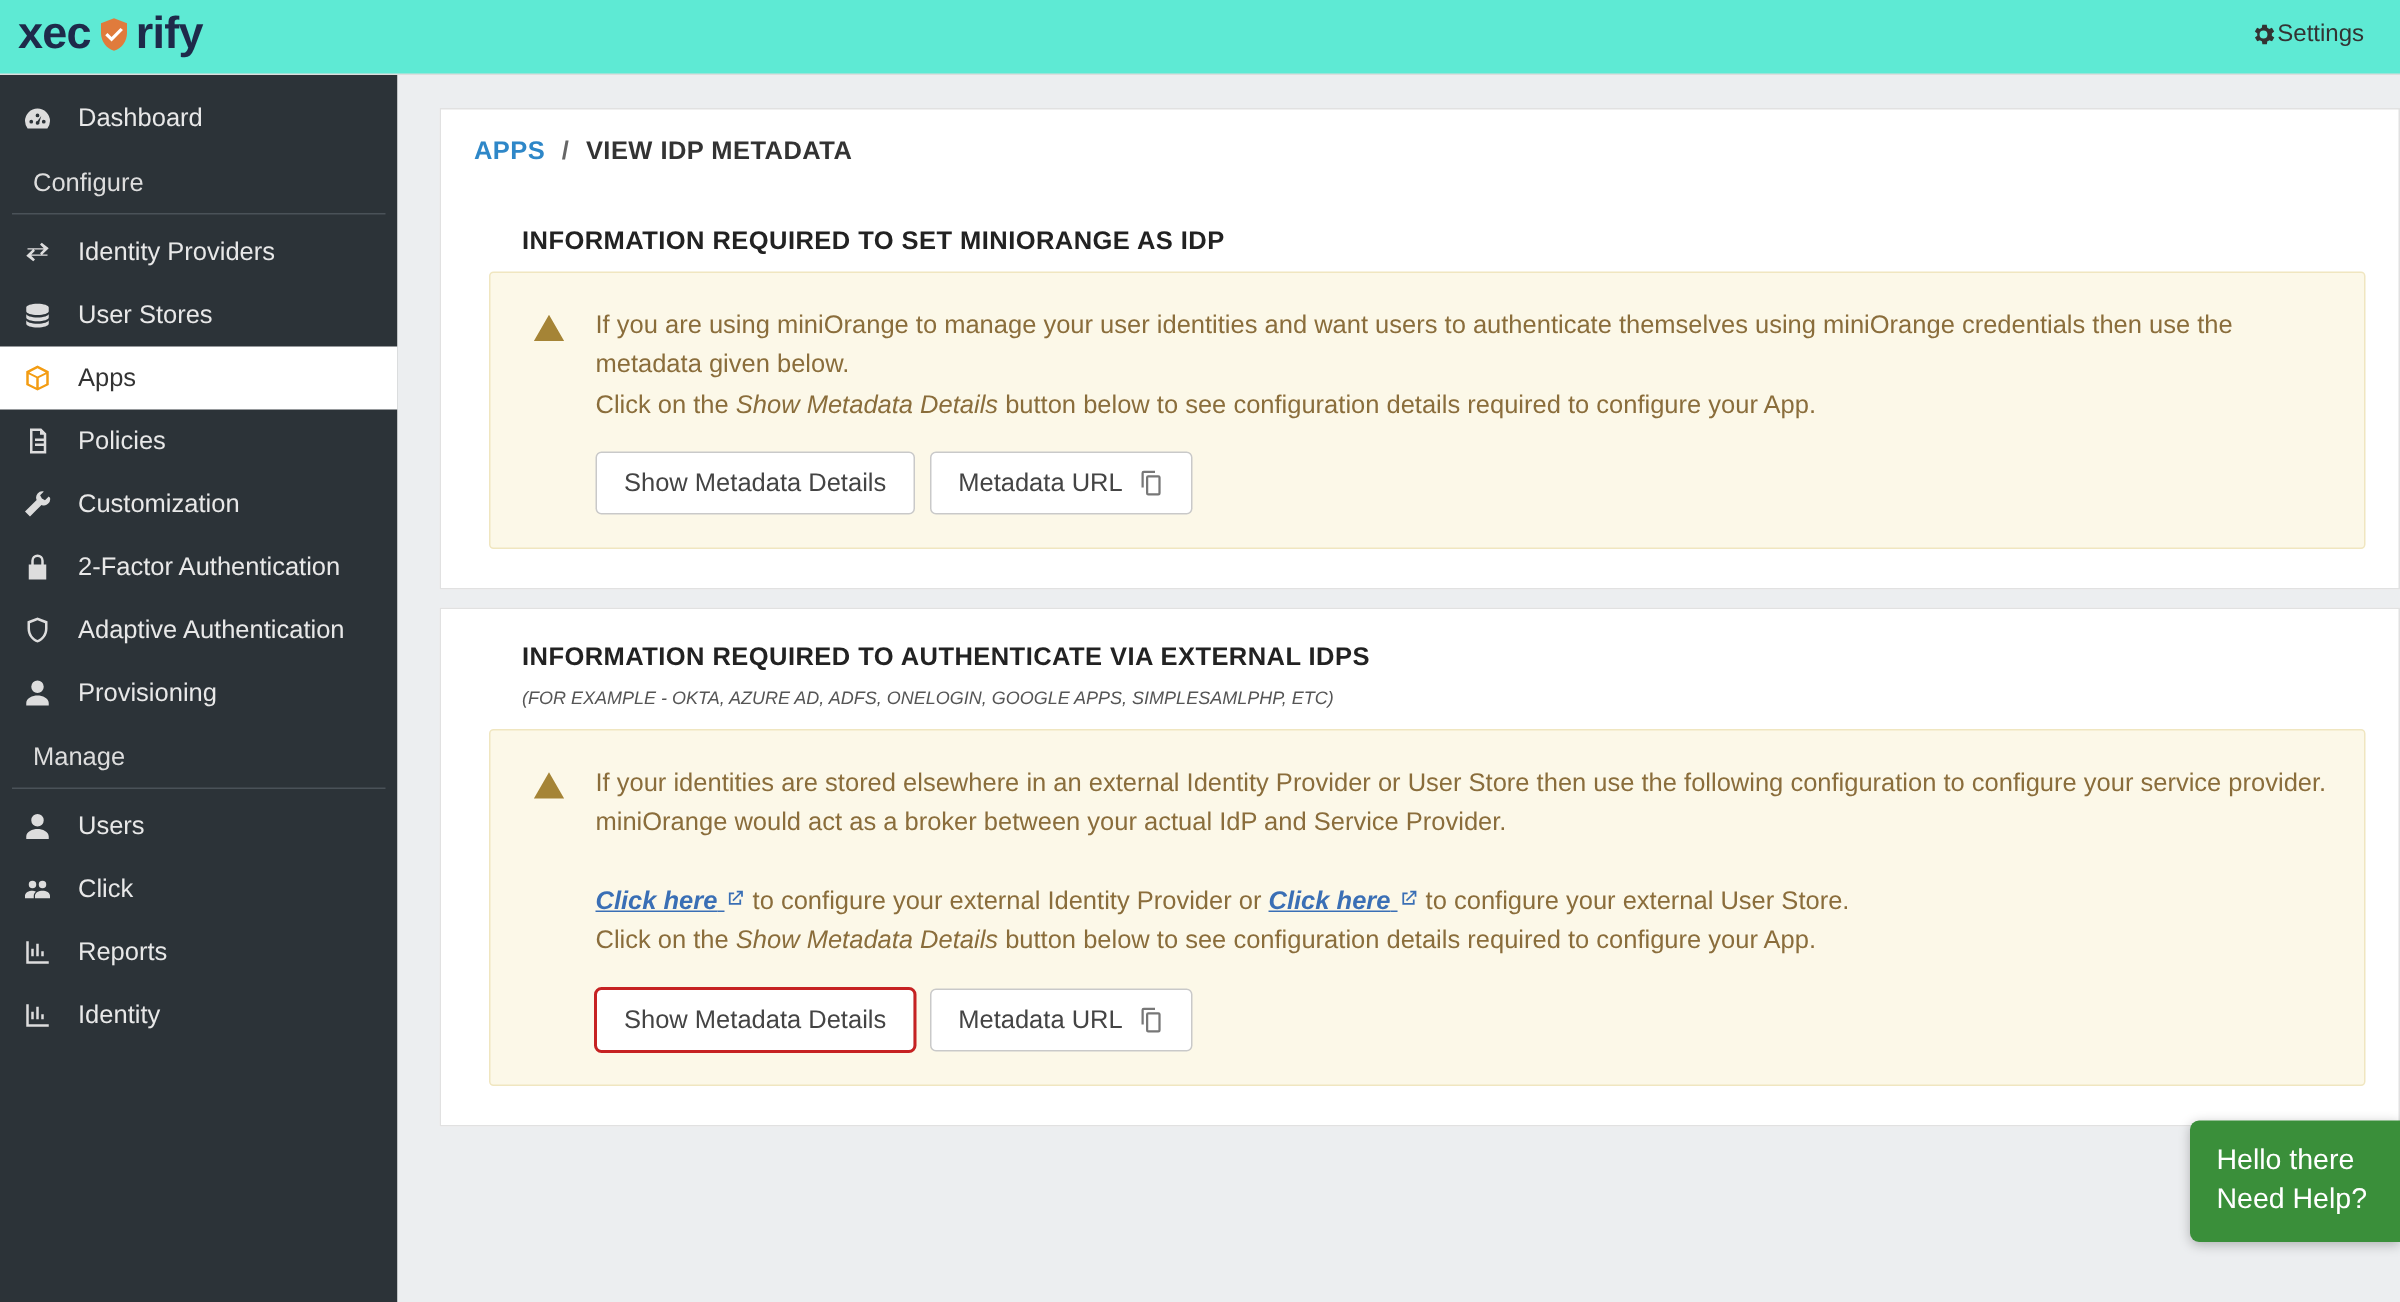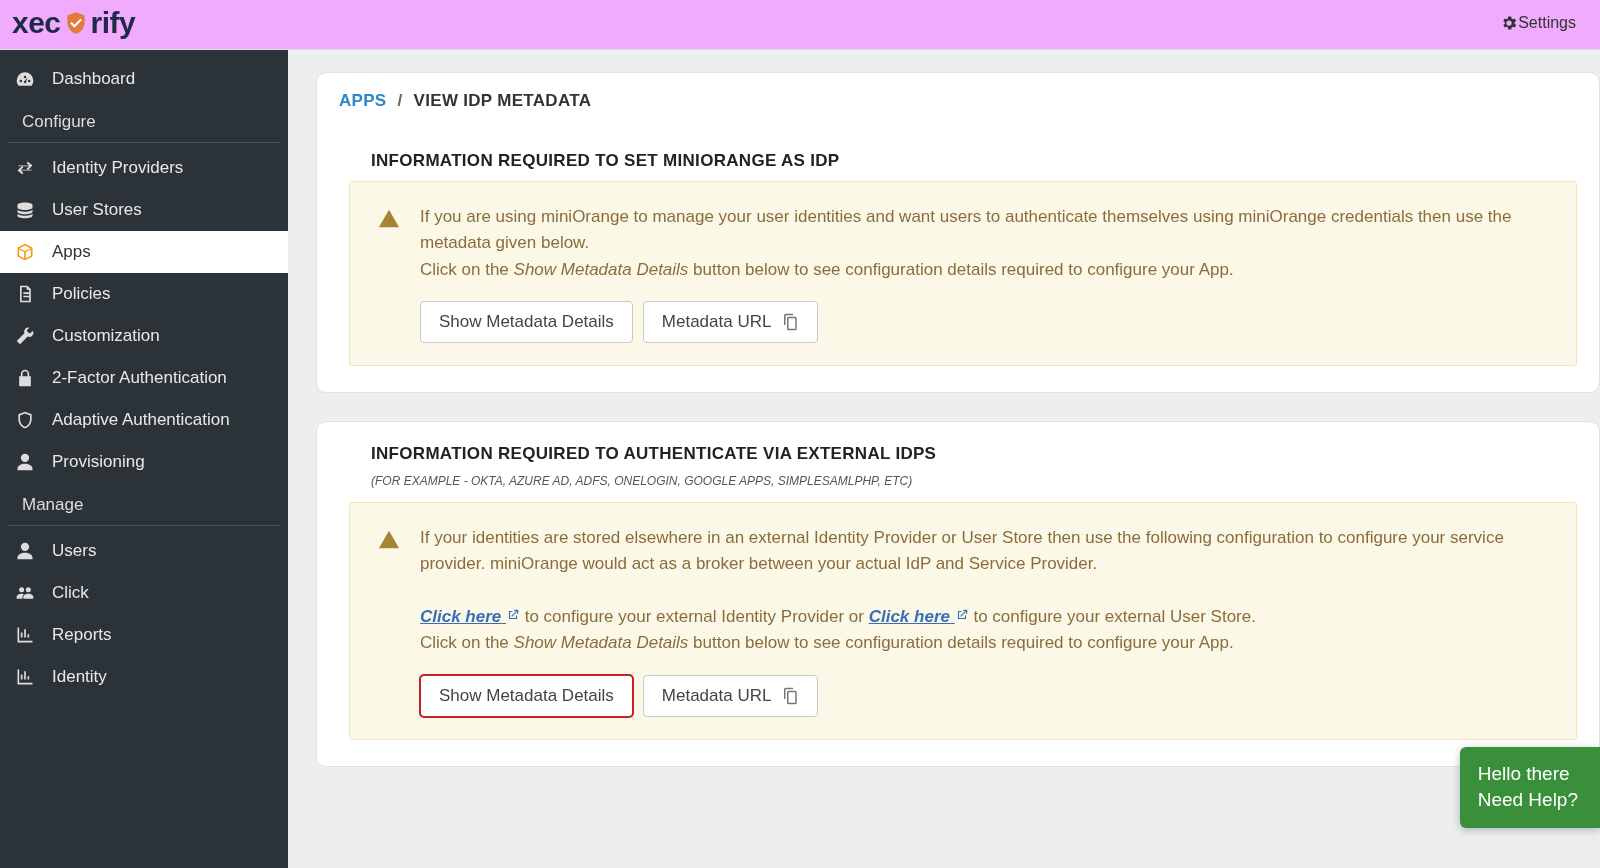--- a/index.html
+++ b/index.html
@@ -2,52 +2,52 @@
 <html><head>
 <meta charset="utf-8">
 <style>
   * { box-sizing: border-box; margin: 0; padding: 0; }
   html, body { height: 100%; font-family: -apple-system, BlinkMacSystemFont, "Segoe UI", Helvetica, Arial, sans-serif; background: #fff; color: #333; }
   body { display: flex; flex-direction: column; }
 
   
   .top-header {
     display: flex; justify-content: space-between; align-items: center;
-    padding: 4px 24px 8px 12px; border-bottom: 1px solid #ddd; background: #f0abfc;
+    padding: 4px 24px 8px 12px; border-bottom: 1px solid #ddd; background: #5eead4;
     height: 50px;
   }
   .logo { font-size: 30px; font-weight: 700; color: #1e2a4a; letter-spacing: -0.5px; display:flex; align-items:center; }
   .logo .shield { color: #e07b3c; margin: 0 2px; display:inline-flex; }
   .settings-link { display: flex; align-items: center; gap: 0; color: #333; cursor: pointer; font-size: 16px; }
 
   
   .body-wrap { display: flex; flex: 1; min-height: 0; }
 
   
   .sidebar {
-    width: 288px; background: #2c3338; color: #e8e8e8; flex-shrink: 0;
+    width: 265px; background: #2c3338; color: #e8e8e8; flex-shrink: 0;
     display: flex; flex-direction: column; padding-top: 8px;
   }
   .side-item {
     display: flex; align-items: center; gap: 16px;
     padding: 11px 14px; font-size: 17px; cursor: pointer;
   }
   .side-item.active { background: #fff; color: #333; }
   .side-item .icon { width: 22px; display:flex; justify-content:center; }
   .side-section {
     padding: 10px 14px; font-size: 17px; color: #ddd;
     border-bottom: 1px solid #4a5258; margin: 2px 8px 4px 8px;
   }
   .apps-icon { color: #f39c12; }
 
   
   .main { flex: 1; background: #eceef0; padding: 22px 0 22px 28px; overflow: hidden; }
   .panel {
-    background: #fff; border: 1px solid #e1e1e1; border-radius: 10px;
-    margin-bottom: 28px; padding: 0;
+    background: #fff; border: 1px solid #e1e1e1; border-radius: 0;
+    margin-bottom: 12px; padding: 0;
   }
   .breadcrumb { padding: 18px 22px; font-size: 17px; font-weight: 700; color: #333; letter-spacing: 0.3px;}
   .breadcrumb a { color: #2e87c8; text-decoration: none; }
   .breadcrumb .sep { color: #666; margin: 0 6px; }
 
   .section-title { font-size: 17px; font-weight: 700; letter-spacing: 0.3px; padding: 0 22px 10px 22px; color:#222;}
   .section-sub { font-size: 12px; font-style: italic; color: #555; padding: 0 22px 14px 22px; }
 
   .panel-inner { padding: 22px 22px 26px 32px; }
 

